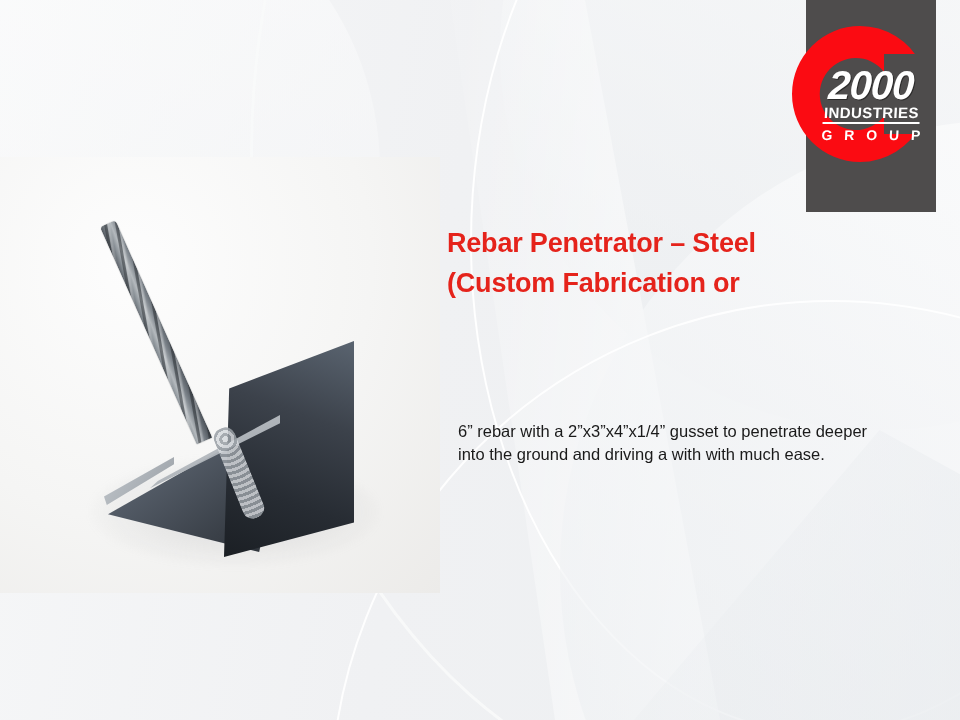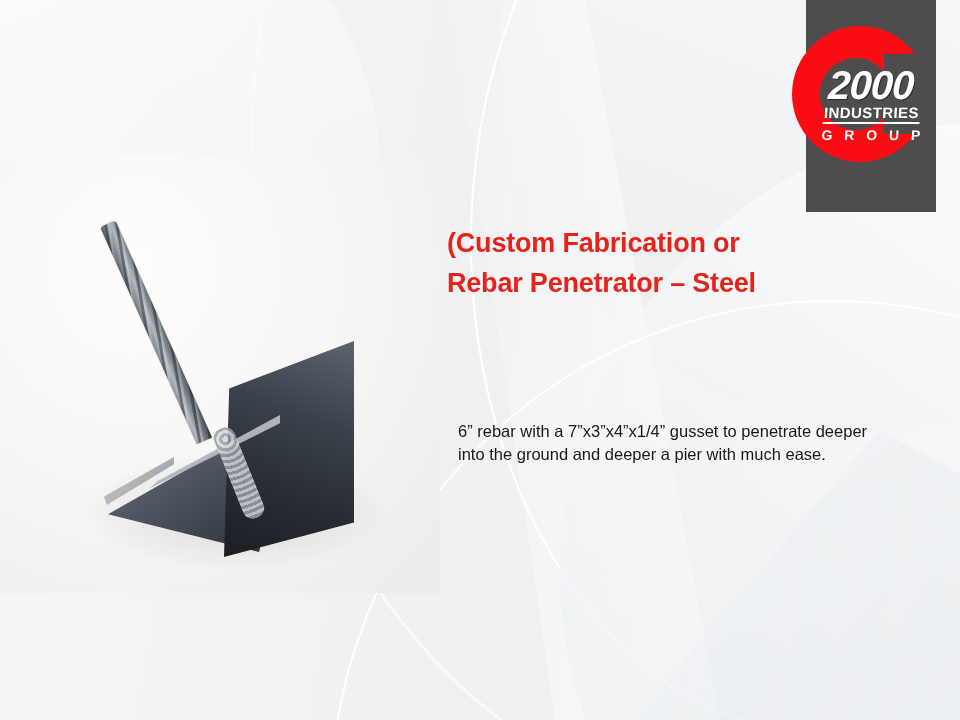--- a/index.html
+++ b/index.html
@@ -329,22 +329,22 @@
       </svg>
     </div>
     <div class="logo-text">
       <div class="logo-2000">2000</div>
       <div><span class="logo-industries">INDUSTRIES</span></div>
       <div class="logo-group">G R O U P</div>
     </div>
   </div>
 
   <div id="title">
+    <div>Rebar Penetrator – Steel</div>
     <div>(Custom Fabrication or</div>
-    <div>Rebar Penetrator – Steel</div>
   </div>
 
   <div id="body-text">
-    <div>6” rebar with a 7”x3”x4”x1/4” gusset to penetrate deeper</div>
-    <div>into the ground and deeper a pier with much ease.</div>
+    <div>6” rebar with a 2”x3”x4”x1/4” gusset to penetrate deeper</div>
+    <div>into the ground and driving a with with much ease.</div>
   </div>
 
 </div>
 
 </body></html>

